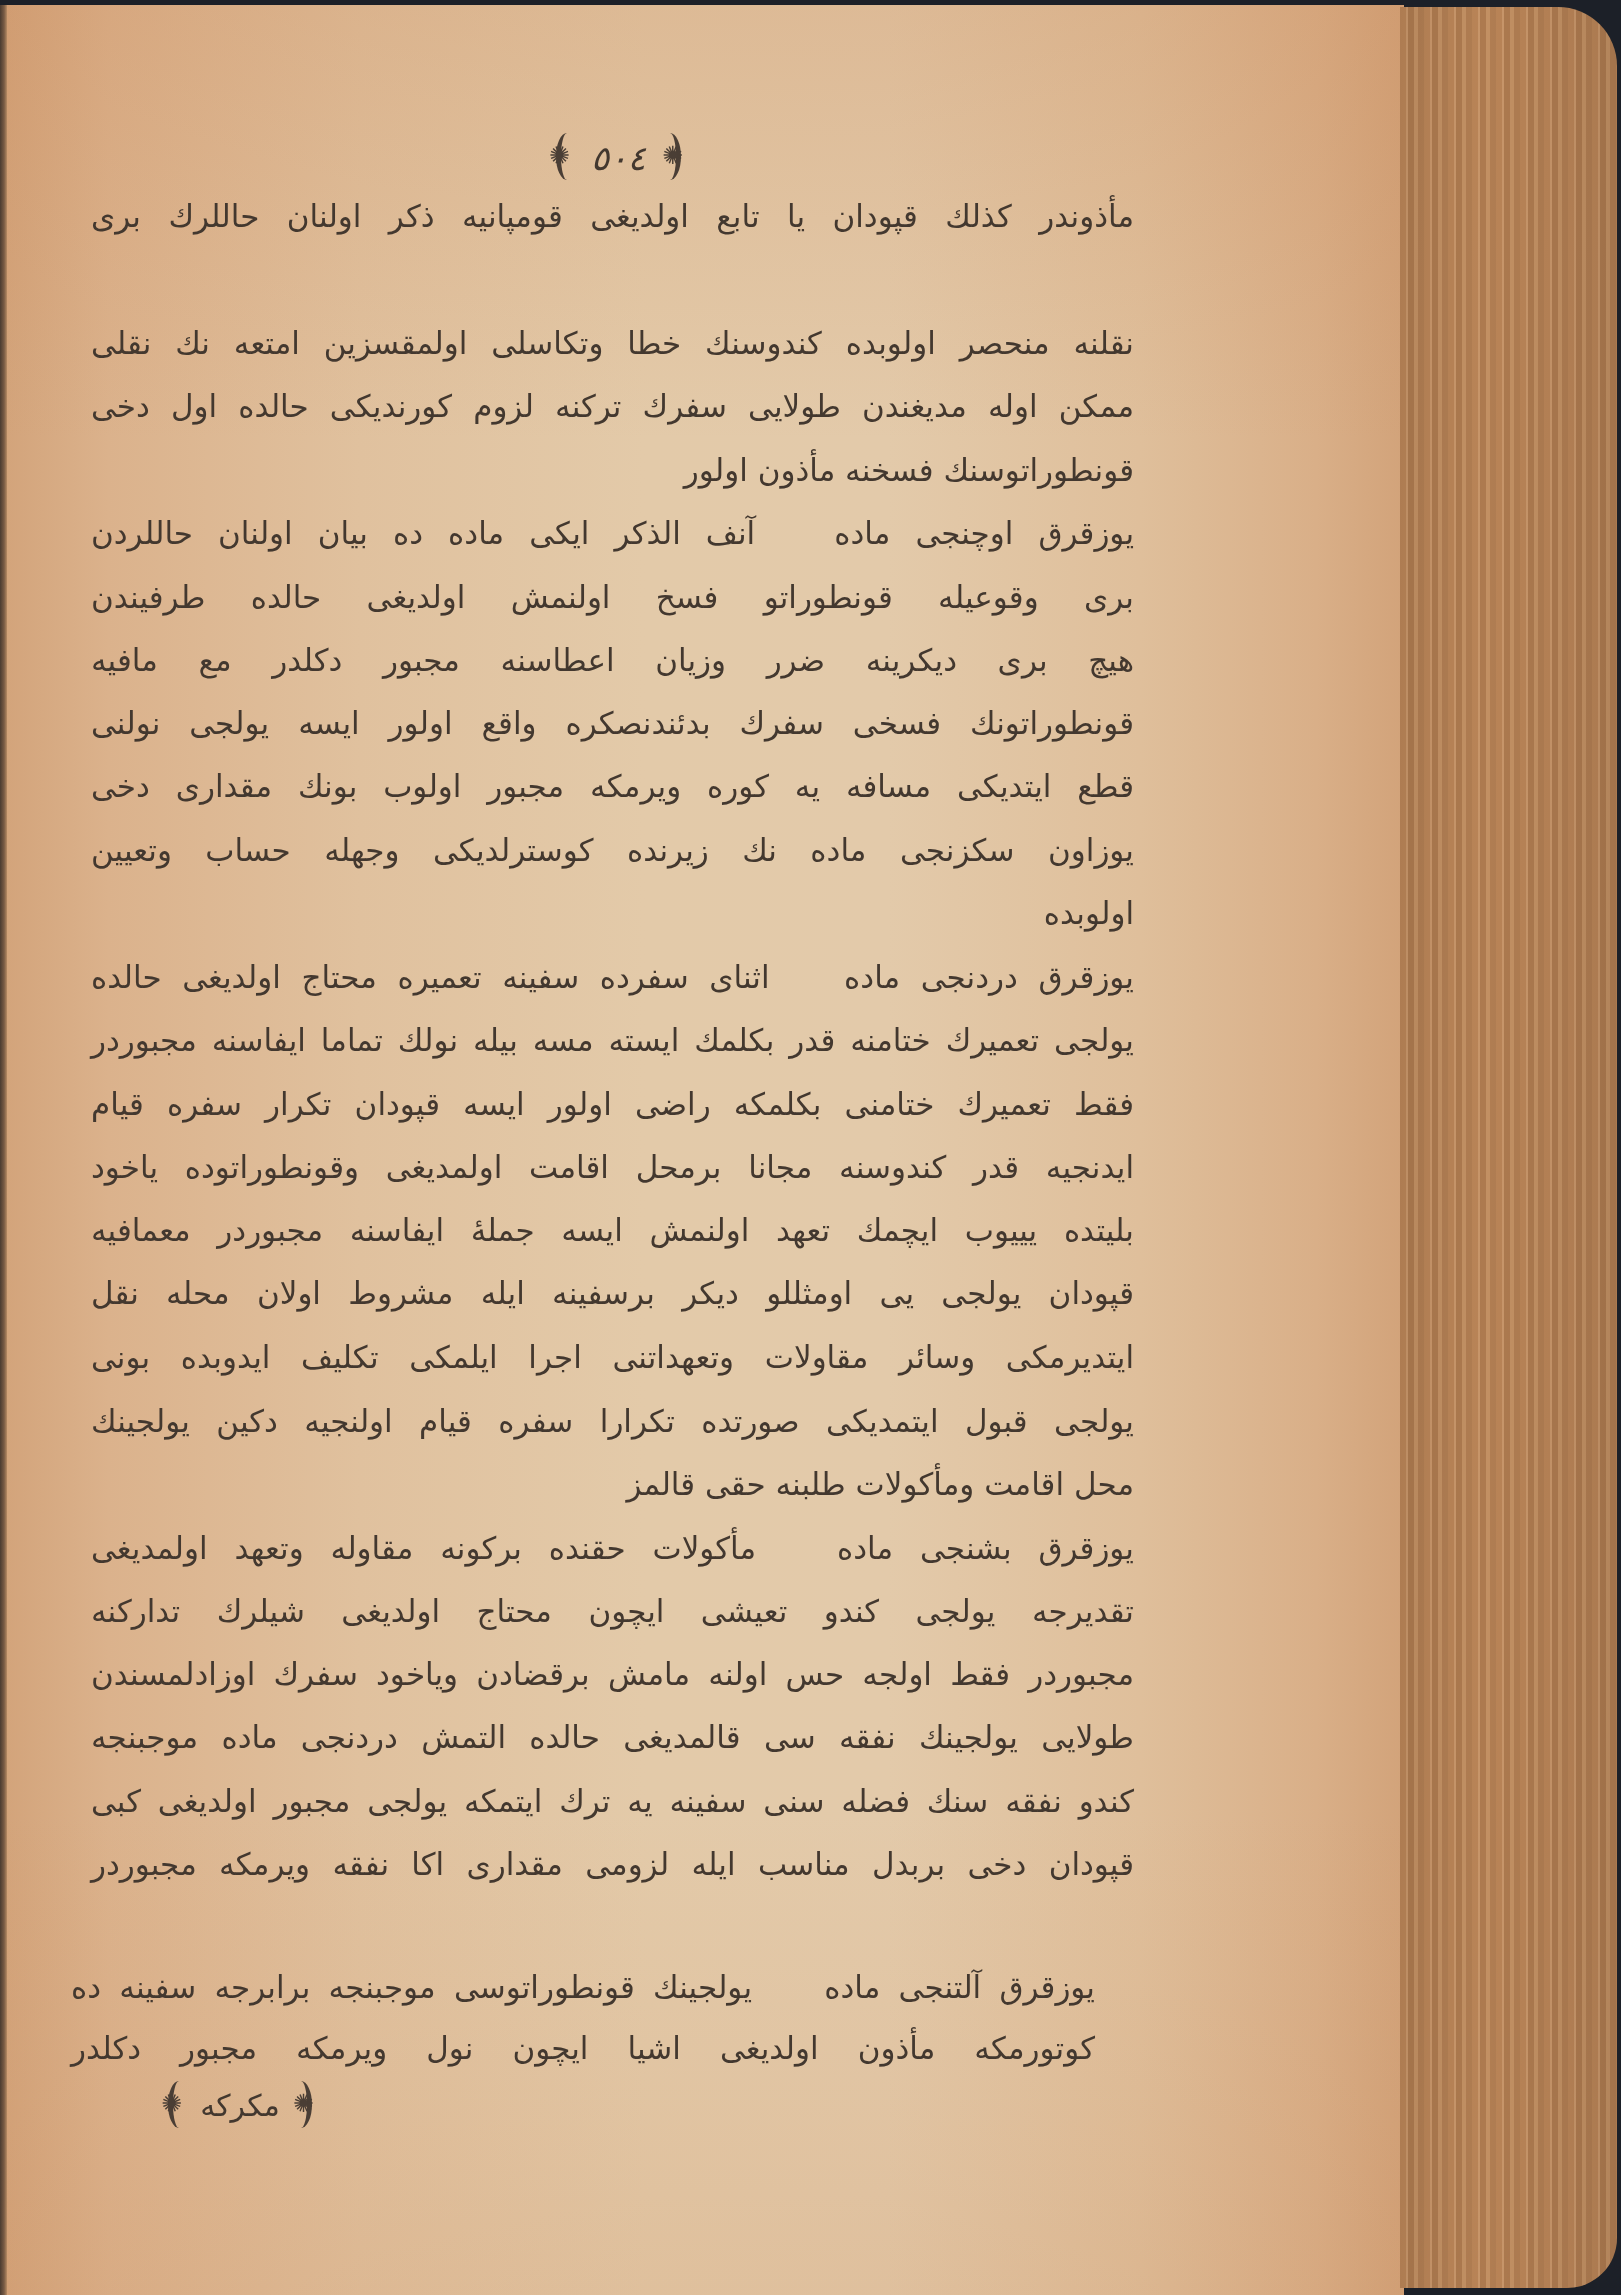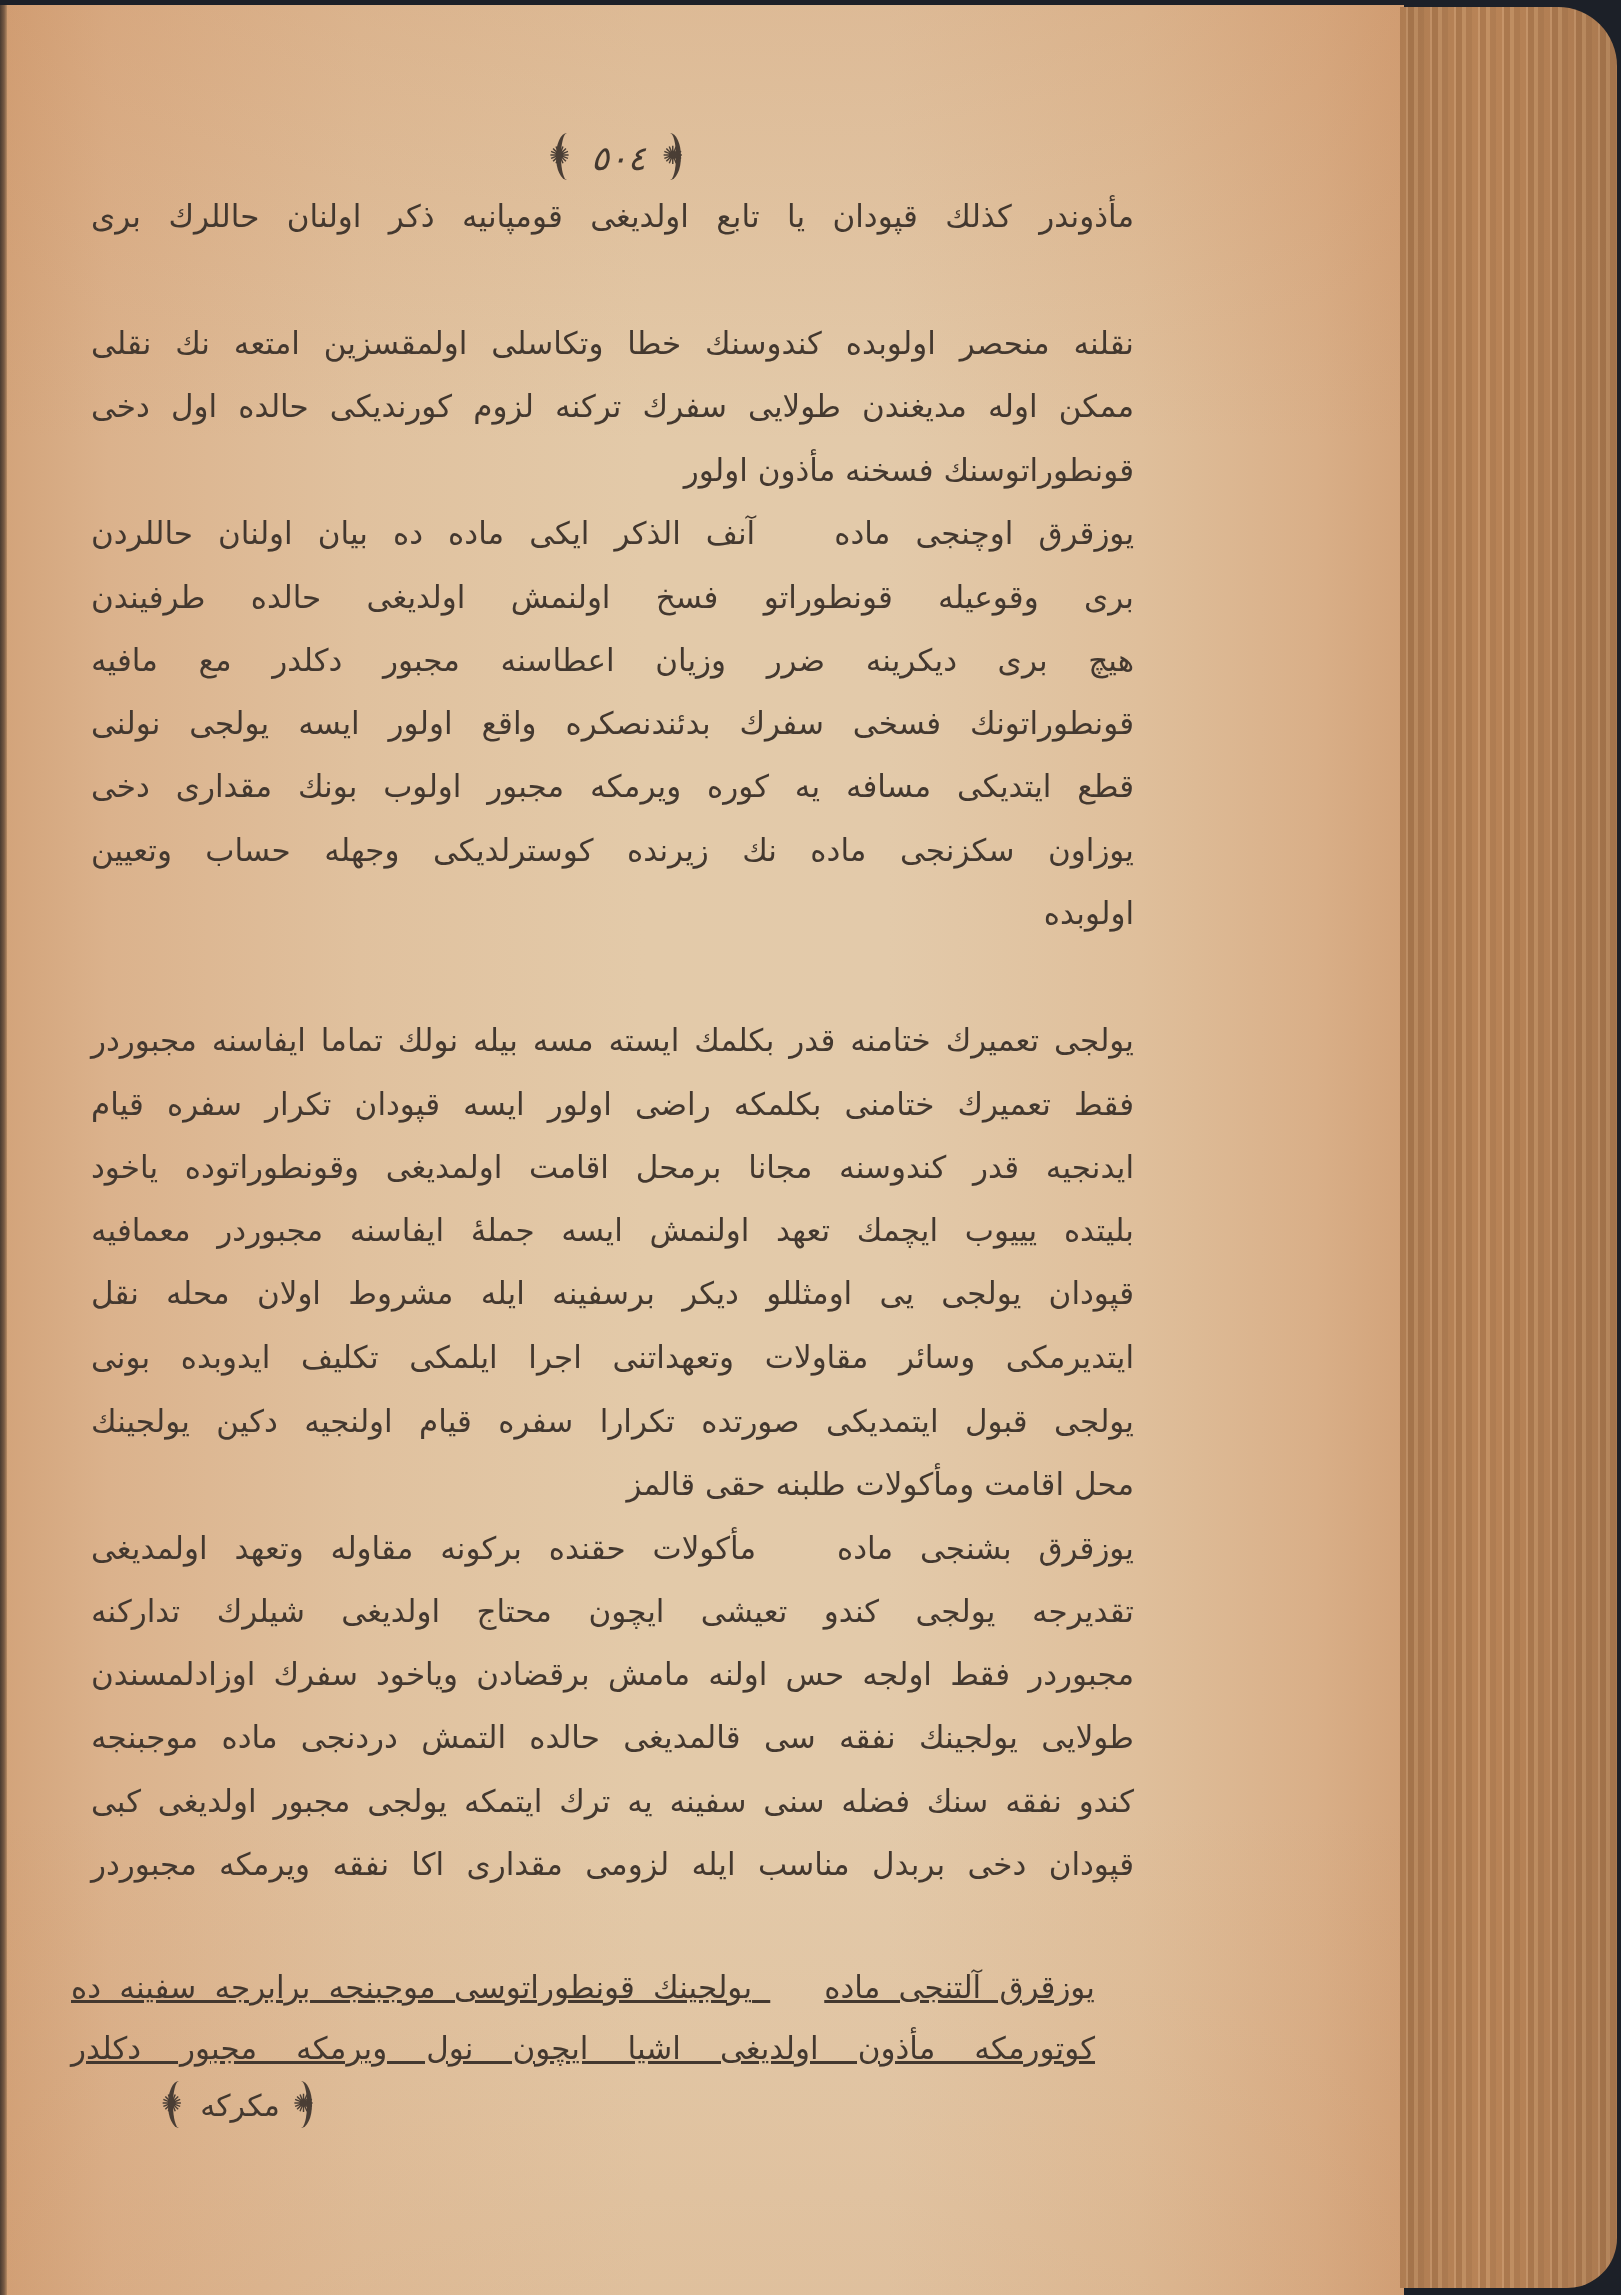--- a/index.html
+++ b/index.html
@@ -15,21 +15,21 @@
       border-top-right-radius:59px; border-bottom-right-radius:50px;
       background:
         linear-gradient(90deg, rgba(0,0,0,0.06), rgba(0,0,0,0) 40%, rgba(0,0,0,0.08)),
         repeating-linear-gradient(90deg,#b98457 0 5.9px,#c8966a 5.9px 8.4px,#ad7a4f 8.4px 14.3px,#c29063 14.3px 18.5px,#b07d52 18.5px 24px); }
     .text-layer { position:absolute; left:0; top:0; width:1622px; height:2295px; color:#43382f;
       font-family:"DejaVu Sans", sans-serif; }
     .line { position:absolute; left:91px; width:1043px; height:62px; line-height:62px;
       font-size:31px; direction:rtl; white-space:nowrap; }
     .line.j { text-align:justify; text-align-last:justify; }
     .line.s { }
-    .line.shift { left:71px; width:1024px;text-decoration:underline; }
+    .line.shift { left:71px; width:1024px; }
     .head { margin-left:54px; }
     .pagenum { position:absolute; left:518px; top:128px; width:201px; height:59px;
       display:flex; align-items:center; justify-content:center; gap:15px;
       font-family:"DejaVu Sans", sans-serif; color:#43382f; }
     .pagenum .num { font-size:34px; letter-spacing:5px; direction:ltr;font-style:italic; }
     .orn { position:relative; display:inline-block; width:28.5px; height:52px; }
     .orn .star { position:absolute; left:1.7px; top:11.8px; font-size:25px; line-height:25px; color:#4a3e35; }
     .orn .cres { position:absolute; top:1.7px; width:22px; height:47px; border-radius:50%; box-sizing:border-box; }
     .orn.l .cres { left:8.4px; border-left:5px solid #4a3e35; }
     .orn.r .cres { left:-1.7px; border-right:5px solid #4a3e35; }
@@ -66,20 +66,21 @@
     <div class="line s" style="top:439px">قونطوراتوسنك فسخنه مأذون اولور</div>
 
     <div class="line j" style="top:502px"><span class="head">يوزقرق اوچنجى ماده</span> <span>آنف الذكر ايكى ماده ده بيان اولنان حاللردن</span></div>
     <div class="line j" style="top:566px">برى وقوعيله قونطوراتو فسخ اولنمش اولديغى حالده طرفيندن</div>
     <div class="line j" style="top:629px">هيچ برى ديكرينه ضرر وزيان اعطاسنه مجبور دكلدر مع مافيه</div>
     <div class="line j" style="top:692px">قونطوراتونك فسخى سفرك بدئندنصكره واقع اولور ايسه يولجى نولنى</div>
     <div class="line j" style="top:755px">قطع ايتديكى مسافه يه كوره ويرمكه مجبور اولوب بونك مقدارى دخى</div>
     <div class="line j" style="top:819px">يوزاون سكزنجى ماده نك زيرنده كوسترلديكى وجهله حساب وتعيين</div>
     <div class="line s" style="top:882px">اولوبده</div>
 
+    <div class="line j" style="top:946px"><span class="head">يوزقرق دردنجى ماده</span> <span>اثناى سفرده سفينه تعميره محتاج اولديغى حالده</span></div>
     <div class="line j" style="top:1009px">يولجى تعميرك ختامنه قدر بكلمك ايسته مسه بيله نولك تماما ايفاسنه مجبوردر</div>
     <div class="line j" style="top:1073px">فقط تعميرك ختامنى بكلمكه راضى اولور ايسه قپودان تكرار سفره قيام</div>
     <div class="line j" style="top:1136px">ايدنجيه قدر كندوسنه مجانا برمحل اقامت اولمديغى وقونطوراتوده ياخود</div>
     <div class="line j" style="top:1199px">بليتده يييوب ايچمك تعهد اولنمش ايسه جملهٔ ايفاسنه مجبوردر معمافيه</div>
     <div class="line j" style="top:1262px">قپودان يولجى يى اومثللو ديكر برسفينه ايله مشروط اولان محله نقل</div>
     <div class="line j" style="top:1326px">ايتديرمكى وسائر مقاولات وتعهداتنى اجرا ايلمكى تكليف ايدوبده بونى</div>
     <div class="line j" style="top:1390px">يولجى قبول ايتمديكى صورتده تكرارا سفره قيام اولنجيه دكين يولجينك</div>
     <div class="line s" style="top:1453px">محل اقامت ومأكولات طلبنه حقى قالمز</div>
 
     <div class="line j" style="top:1517px"><span class="head">يوزقرق بشنجى ماده</span> <span>مأكولات حقنده بركونه مقاوله وتعهد اولمديغى</span></div>

